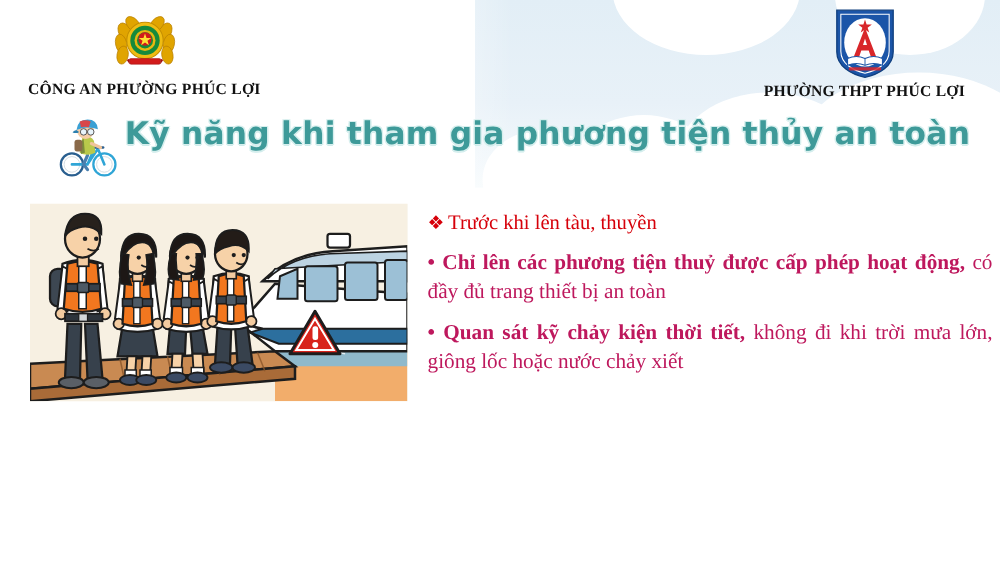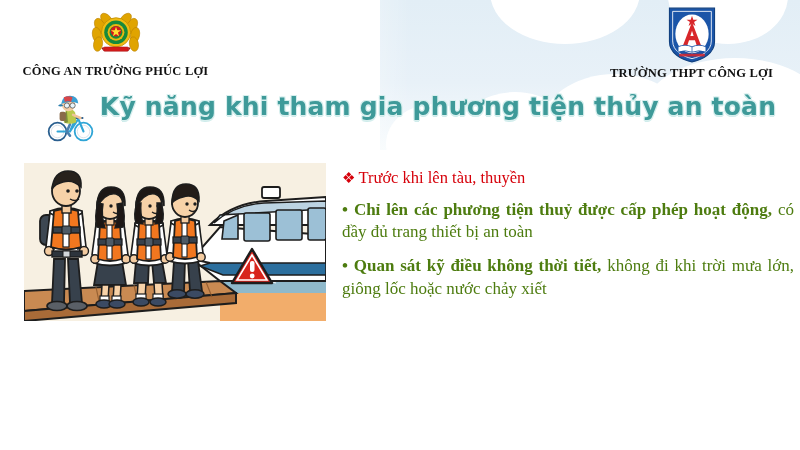--- a/index.html
+++ b/index.html
@@ -154,21 +154,21 @@
     font-size: 15px;
     margin-right: 3px;
   }
   .para {
     font-family: "Liberation Serif", serif;
     font-size: 17px;
     line-height: 1.33;
     margin-bottom: 11px;
     text-align: justify;
     text-justify: inter-word;
-    color: #4d7c0f;
+    color: #be185d;
   }
   .para .dot {
     font-weight: bold;
     font-size: 17px;
   }
   .para b {
     font-weight: bold;
   }
   .para:last-child { margin-bottom: 0; }
 </style>
@@ -207,39 +207,39 @@
       <circle cx="50" cy="47" r="11.5" fill="#168a3c"></circle>
 
       <circle cx="50" cy="45" r="9.5" fill="#d21b1b"></circle>
 
       <polygon fill="#ffe033" points="50,37 52.2,43.4 59,43.4 53.5,47.4 55.6,54 50,50 44.4,54 46.5,47.4 41,43.4 47.8,43.4"></polygon>
 
       <rect x="28" y="73" width="44" height="8" rx="2" fill="#d21b1b" stroke="#a31212" stroke-width="0.8"></rect>
       <path d="M24 75 L28 73 L28 81 Z" fill="#a31212"></path>
       <path d="M76 75 L72 73 L72 81 Z" fill="#a31212"></path>
     </svg>
-    <div class="org-name">CÔNG AN TRƯỜNG PHÚC LỢI</div>
+    <div class="org-name">CÔNG AN PHƯỜNG PHÚC LỢI</div>
   </div>
 
   <div class="header-block header-right">
     <svg class="emblem-school" viewBox="0 0 100 108">
       <path d="M8 4 h84 v62 c0 22 -22 34 -42 38 C30 100 8 88 8 66 Z" fill="#1b55a8" stroke="#11407f" stroke-width="2"></path>
       <path d="M14 10 h72 v55 c0 19 -19 29 -36 33 C33 94 14 84 14 65 Z" fill="none" stroke="#ffffff" stroke-width="1.6"></path>
       <ellipse cx="50" cy="52" rx="31" ry="36" fill="#ffffff"></ellipse>
 
       <polygon fill="#d8262a" points="50,18 52.4,25.4 60.2,25.4 53.9,30 56.3,37.4 50,32.8 43.7,37.4 46.1,30 39.8,25.4 47.6,25.4"></polygon>
 
       <path d="M50 30 L33 74 L41 74 L44.5 64 L55.5 64 L59 74 L67 74 Z" fill="#d8262a"></path>
       <path d="M47 56 L50 46 L53 56 Z" fill="#ffffff"></path>
 
       <path d="M24 76 q13 -6 26 0 q13 -6 26 0 v10 q-13 -5 -26 0 q-13 -5 -26 0 Z" fill="#ffffff" stroke="#1b55a8" stroke-width="1.6"></path>
       <line x1="50" y1="76" x2="50" y2="86" stroke="#1b55a8" stroke-width="1.4"></line>
       <rect x="26" y="89" width="48" height="5" rx="2" fill="#d8262a" opacity="0.85"></rect>
     </svg>
-    <div class="org-name">TRƯỜNG THPT CÔNG LỢI</div>
+    <div class="org-name">PHƯỜNG THPT PHÚC LỢI</div>
   </div>
 
   <div class="title-row">
     <svg class="cyclist-icon" viewBox="0 0 100 100">
 
       <circle cx="26" cy="76" r="17" fill="none" stroke="#2a5f8f" stroke-width="3.5"></circle>
       <circle cx="26" cy="76" r="12" fill="none" stroke="#cfd9e0" stroke-width="1.4"></circle>
       <circle cx="76" cy="76" r="17" fill="none" stroke="#2fa5d6" stroke-width="3.5"></circle>
       <circle cx="76" cy="76" r="12" fill="none" stroke="#cfd9e0" stroke-width="1.4"></circle>
 
@@ -435,19 +435,19 @@
       <span class="bullet-diamond">❖</span><span>Trước khi lên tàu, thuyền</span>
     </div>
 
     <div class="para">
       <span class="dot">•</span>
       <b>Chỉ lên các phương tiện thuỷ được cấp phép hoạt động,</b><span> có đầy đủ trang thiết bị an toàn</span>
     </div>
 
     <div class="para">
       <span class="dot">•</span>
-      <b>Quan sát kỹ điều không thời tiết,</b><span> không đi khi trời mưa lớn, giông lốc hoặc nước chảy xiết</span>
+      <b>Quan sát kỹ chảy kiện thời tiết,</b><span> không đi khi trời mưa lớn, giông lốc hoặc nước chảy xiết</span>
     </div>
 
 
   </div>
 
 </div>
 
 </body></html>

